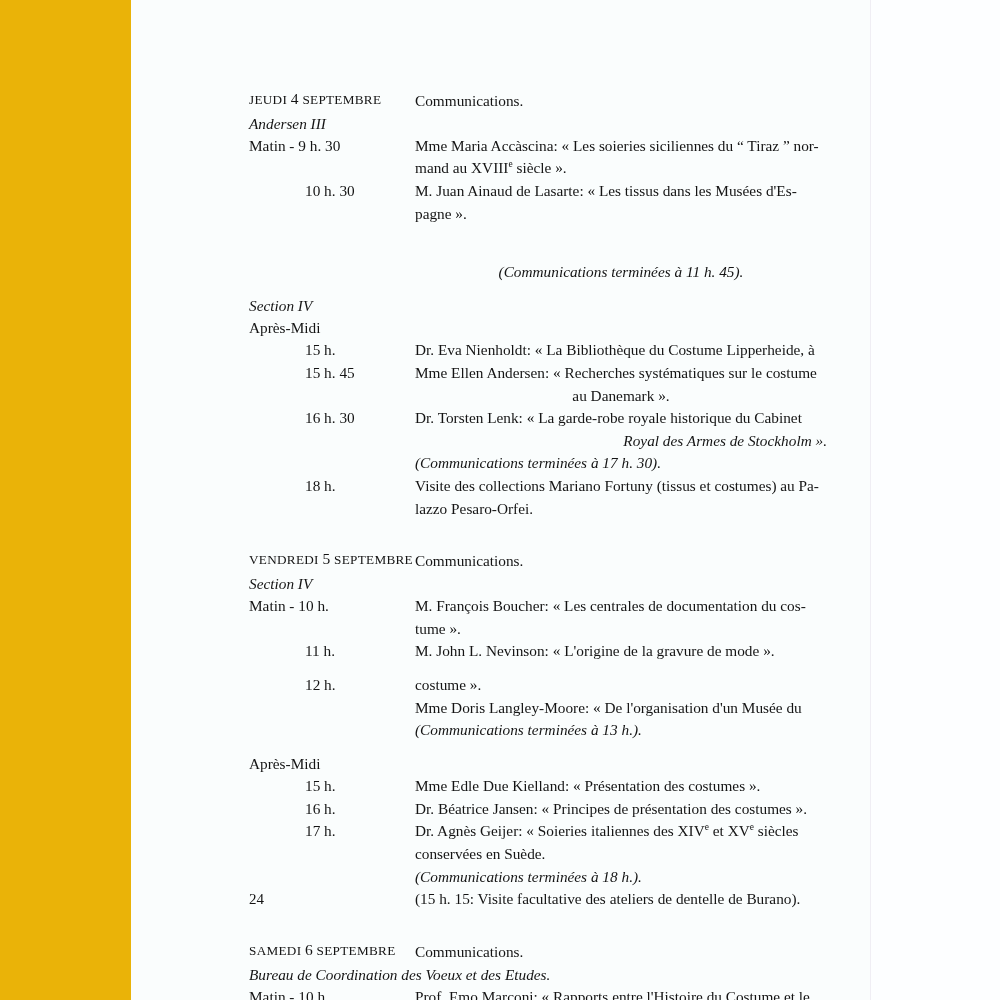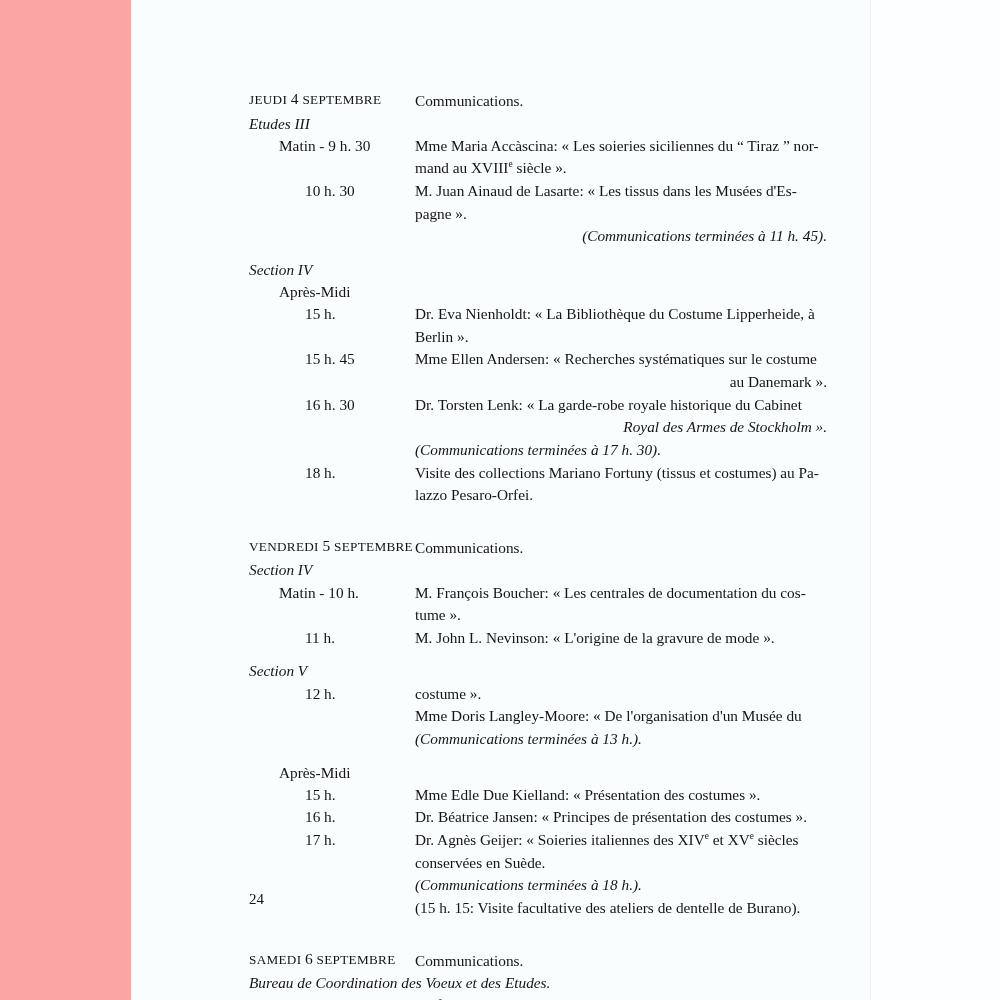--- a/index.html
+++ b/index.html
@@ -2,21 +2,21 @@
 <html><head>
 <meta charset="utf-8">
 <style>
   html,body{margin:0;padding:0;}
   body{
     width:1000px;height:1000px;
     background:#ffffff;
     font-family:"Liberation Serif","DejaVu Serif",serif;
     overflow:hidden;
   }
-  #page{position:relative;width:1000px;height:1000px;background:#fca5a5;}
+  #page{position:relative;width:1000px;height:1000px;background:#eab308;}
   .paper{
     position:absolute;left:131px;top:0;width:869px;height:1000px;
     background:#fafdfd;
   }
   .page-edge{
     position:absolute;left:870px;top:0;width:1px;height:1000px;
     background:#f0eef4;
   }
   .outer-margin{
     position:absolute;left:871px;top:0;width:129px;height:1000px;
@@ -37,21 +37,21 @@
     font-size:13.2px;
     letter-spacing:.3px;
     line-height:1.1;
   }
   .dayhead .num{font-variant:normal;font-size:15.5px;}
   .section{
     font-style:italic;
     font-size:15.3px;
     line-height:1.45;
   }
-  .part{font-size:15.3px;line-height:1.45;margin-left:30px;}
+  .part{font-size:15.3px;line-height:1.45;}
   .time{
     font-size:15.3px;
     line-height:1.48;
     text-align:left;
   }
   .time.ind{padding-left:56px;}
   .body-text{
     font-size:15.3px;
     line-height:1.48;
     text-align:justify;
@@ -76,62 +76,61 @@
   <div class="page-edge"></div>
   <div class="outer-margin"></div>
 
   <div class="content" id="content">
       <div class="day-block">
         <div class="row">
           <div class="col-left dayhead">JEUDI <span class="num">4</span> SEPTEMBRE</div>
           <div class="col-right lead">Communications.</div>
         </div>
         <div class="row">
-          <div class="section" style="flex: 0 0 auto; white-space: nowrap;">Etudes III</div>
+          <div class="section" style="flex: 0 0 auto; white-space: nowrap;">Andersen III</div>
         </div>
         <div class="row">
           <div class="col-left">
             <div class="part">Matin -  9 h. 30</div>
           </div>
           <div class="col-right">
             <div class="body-text">Mme Maria Accàscina: « Les soieries siciliennes du “ Tiraz ” nor-</div>
             <div class="body-text" style="text-align: left;">mand au XVIII<span class="sup">e</span> siècle ».</div>
           </div>
         </div>
         <div class="row">
           <div class="col-left">
             <div class="time ind">10 h. 30</div>
           </div>
           <div class="col-right">
             <div class="body-text">M. Juan Ainaud de Lasarte: « Les tissus dans les Musées d'Es-</div>
             <div class="body-text" style="text-align: left;">pagne ».</div>
-            <div class="body-text it" style="text-align: right;">(Communications terminées à 11 h. 45).</div>
+            <div class="body-text it" style="text-align: center; margin-top: 36px;">(Communications terminées à 11 h. 45).</div>
           </div>
         </div>
         <div class="spacer-sm"></div>
         <div class="row">
           <div class="section" style="flex: 0 0 auto; white-space: nowrap;">Section IV</div>
         </div>
         <div class="row">
           <div class="col-left">
             <div class="part">Après-Midi</div>
             <div class="time ind">15 h.</div>
           </div>
           <div class="col-right" style="padding-top: 22px;">
             <div class="body-text">Dr. Eva Nienholdt: « La Bibliothèque du Costume Lipperheide, à</div>
-            <div class="body-text" style="text-align: left;">Berlin ».</div>
           </div>
         </div>
         <div class="row">
           <div class="col-left">
             <div class="time ind">15 h. 45</div>
           </div>
           <div class="col-right">
             <div class="body-text">Mme Ellen Andersen: « Recherches systématiques sur le costume</div>
-            <div class="body-text" style="text-align: right;">au Danemark ».</div>
+            <div class="body-text" style="text-align: center;">au Danemark ».</div>
           </div>
         </div>
         <div class="row">
           <div class="col-left">
             <div class="time ind">16 h. 30</div>
           </div>
           <div class="col-right">
             <div class="body-text">Dr. Torsten Lenk: « La garde-robe royale historique du Cabinet</div>
             <div class="body-text" style="text-align: right; font-style: italic;">Royal des Armes de Stockholm ».</div>
             <div class="body-text it" style="text-align: left;">(Communications terminées à 17 h. 30).</div>
@@ -167,23 +166,20 @@
         </div>
         <div class="row">
           <div class="col-left">
             <div class="time ind">11 h.</div>
           </div>
           <div class="col-right">
             <div class="body-text" style="text-align: left;">M. John L. Nevinson: « L'origine de la gravure de mode ».</div>
           </div>
         </div>
         <div class="spacer-sm"></div>
-        <div class="row">
-          <div class="section" style="flex: 0 0 auto; white-space: nowrap;">Section V</div>
-        </div>
         <div class="row">
           <div class="col-left">
             <div class="time ind">12 h.</div>
           </div>
           <div class="col-right">
             <div class="body-text" style="text-align: left;">costume ».</div>
             <div class="body-text">Mme Doris Langley-Moore: « De l'organisation d'un Musée du</div>
             <div class="body-text it" style="text-align: left;">(Communications terminées à 13 h.).</div>
           </div>
         </div>

